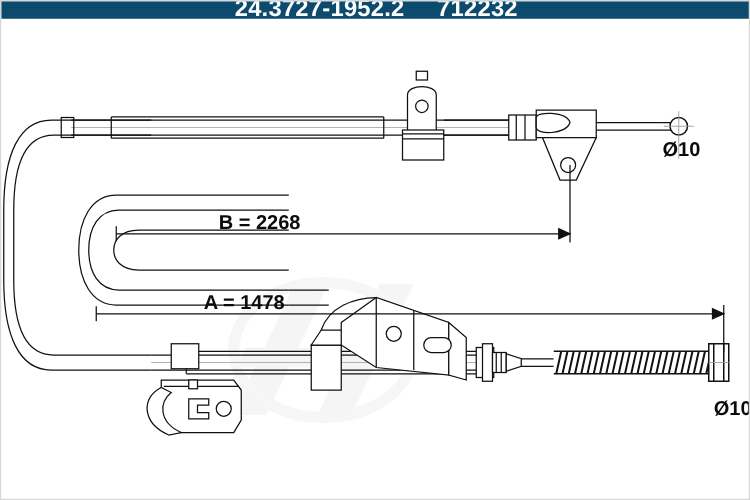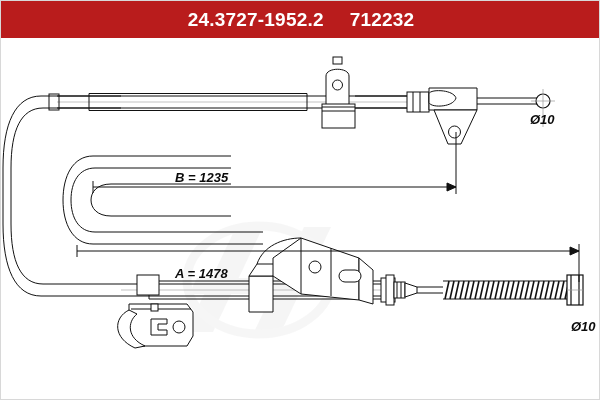--- a/index.html
+++ b/index.html
@@ -18,22 +18,22 @@
     overflow: hidden;
     border: 1px solid #d8d8d8;
     box-sizing: border-box;
   }
   
   #header-bar {
     position: absolute;
     left: 0;
     top: 0;
     width: 600px;
-    height: 37px;
-    background: #b91c1c;
+    height: 14px;
+    background: #0c4a6e;
     display: flex;
     align-items: center;
     justify-content: center;
     gap: 26px;
   }
   #header-bar .hdr-text {
     color: #ffffff;
     font-size: 19px;
     font-weight: bold;
     letter-spacing: 0.2px;
@@ -48,28 +48,27 @@
     width: 600px;
     height: 369px;
   }
   #drawing-svg {
     display: block;
   }
   
   .dim-label {
     position: absolute;
     font-family: "Liberation Sans", sans-serif;
-    font-size: 13px;
+    font-size: 16px;
     font-weight: bold;
     color: #0b0b0b;
     white-space: nowrap;
-    font-style: italic;
   }
   #label-b { left: 174px; top: 138px; }
-  #label-a { left: 174px; top: 202px; margin-top: 32px; }
+  #label-a { left: 162px; top: 202px; }
   #label-dia-top { left: 529px; top: 80px; }
   #label-dia-bottom { left: 570px; top: 287px; }
 </style>
 </head>
 <body>
 
 <div id="page">
 
   <div id="header-bar">
     <span class="hdr-text">24.3727-1952.2</span>
@@ -264,19 +263,19 @@
         <line x1="76" y1="219" x2="578" y2="219"></line>
 
         <line x1="76" y1="213" x2="76" y2="225"></line>
 
         <path d="M578 219 L569 215 L569 223 Z"></path>
         <line x1="578" y1="212" x2="578" y2="250"></line>
       </g>
 
     </svg>
 
-    <span class="dim-label" id="label-b">B = 1235</span>
+    <span class="dim-label" id="label-b">B = 2268</span>
     <span class="dim-label" id="label-a">A = 1478</span>
     <span class="dim-label" id="label-dia-top">Ø10</span>
     <span class="dim-label" id="label-dia-bottom">Ø10</span>
   </div>
 
 </div>
 
 </body></html>

